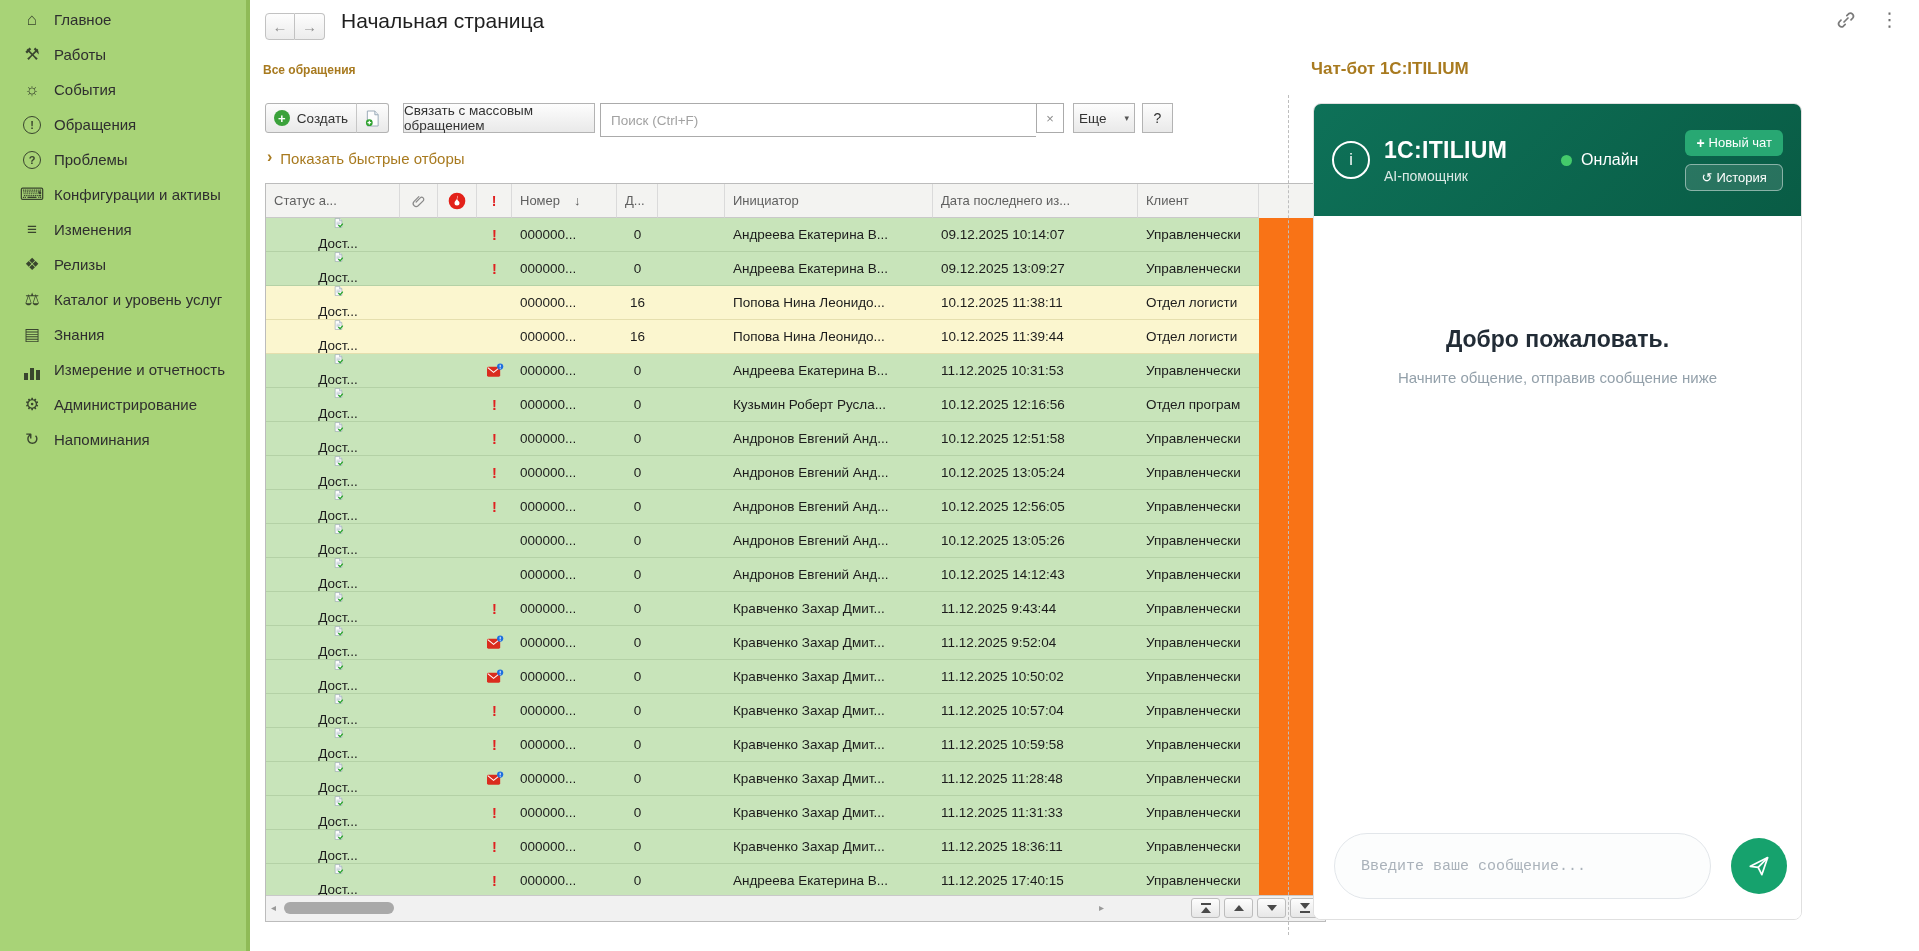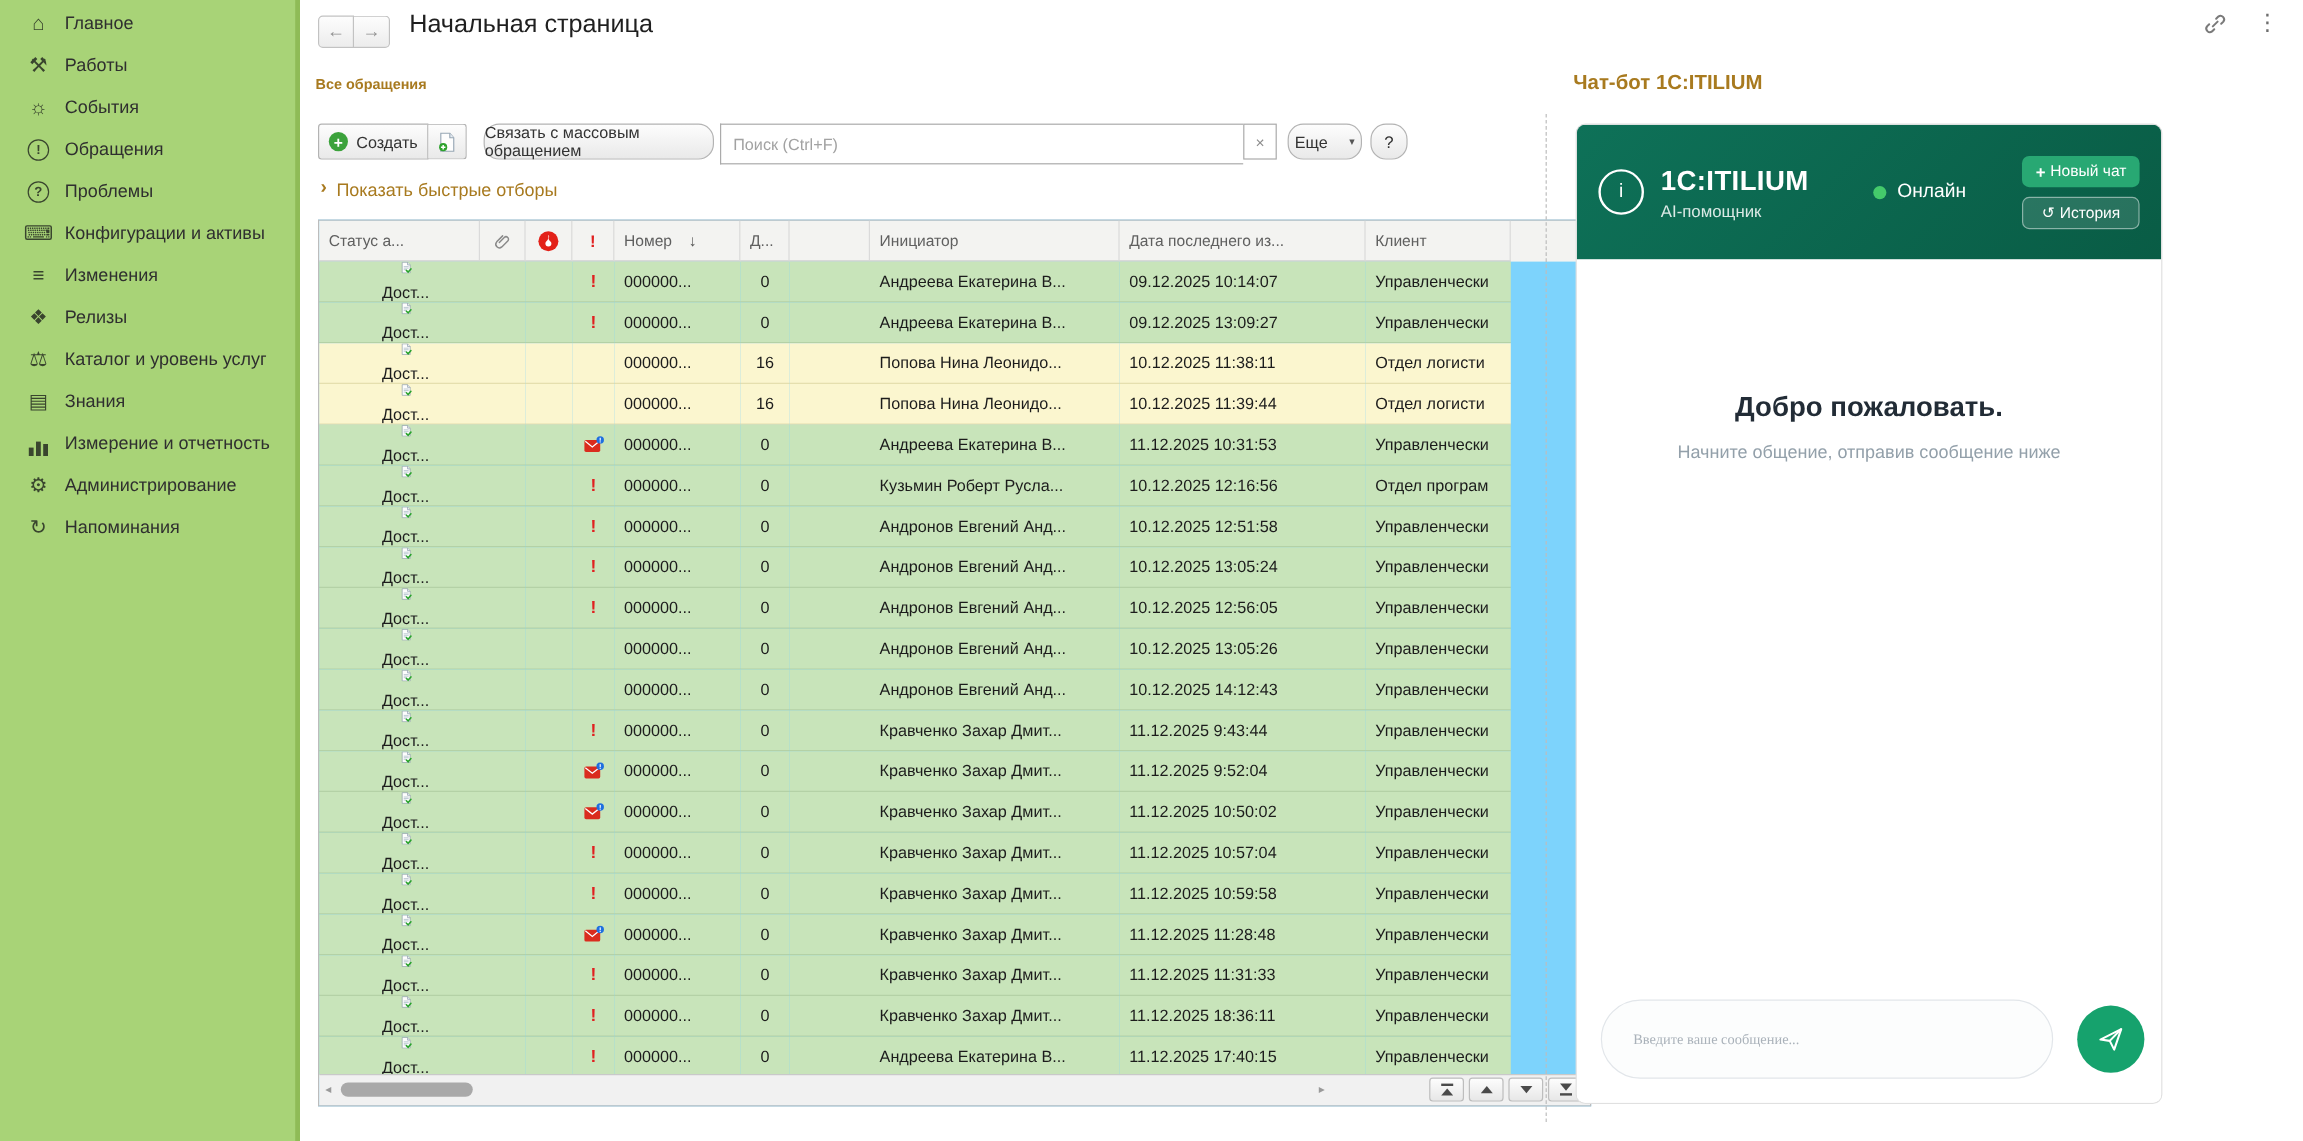--- a/index.html
+++ b/index.html
@@ -26,40 +26,40 @@
   .navbtnq.last{border-radius:0 4px 4px 0;border-left:none;}
   .page-title{position:absolute;left:341px;top:9px;font-size:21px;color:#1f1f1f;}
   .tr-icons{position:absolute;top:10px;left:1836px;display:flex;gap:24px;align-items:center;}
   .kebab{font-size:19px;color:#6e6e6e;line-height:20px;cursor:pointer;}
   
   .section-title{position:absolute;left:263px;top:63px;font-size:12px;font-weight:bold;color:#a87a1f;}
   .quick-filters{position:absolute;left:267px;top:149px;display:flex;align-items:center;gap:8px;color:#a87a1f;cursor:pointer;}
   .quick-filters .chev{font-size:16px;font-weight:bold;transform:translateY(-1px);}
   .quick-filters .qtext{font-size:15px;}
   
-  .btn{position:absolute;top:103px;height:30px;box-sizing:border-box;border:1px solid #b3b3b3;border-radius:13px;
+  .btn{position:absolute;top:103px;height:30px;box-sizing:border-box;border:1px solid #b3b3b3;border-radius:0;
        background:linear-gradient(#fdfdfd,#e9e9e9);display:flex;align-items:center;justify-content:center;
        font-size:13.5px;color:#333;cursor:pointer;}
   .btn-create{left:265px;width:92px;gap:7px;border-radius:3px 0 0 3px;}
   .plus-circle{width:16px;height:16px;border-radius:50%;background:#3ba23b;color:#fff;font-size:13px;font-weight:bold;
        display:flex;align-items:center;justify-content:center;line-height:1;}
   .btn-create-doc{left:356px;width:33px;border-left:1px solid #c6c6c6;border-radius:0 3px 3px 0;}
   .btn-link-mass{left:403px;width:192px;}
   .searchwrap{position:absolute;left:600px;top:103px;width:464px;height:30px;box-sizing:border-box;display:flex;}
   .searchwrap input{flex:1;height:28px;box-sizing:border-box;border:1px solid #ababab;border-right:none;padding:16px 10px;
        font-size:13.5px;font-family:"Liberation Sans",sans-serif;color:#333;outline:none;}
   .searchwrap input::placeholder{color:#a2a2a2;}
   .search-clear{width:28px;height:30px;box-sizing:border-box;border:1px solid #ababab;background:#fff;color:#8c8c8c;
        display:flex;align-items:center;justify-content:center;font-size:13px;cursor:pointer;}
   .btn-more{left:1073px;width:62px;gap:18px;}
   .btn-more .caret{font-size:9px;color:#555;}
   .btn-help{left:1142px;width:31px;font-size:14px;}
   
   .tablebox{position:absolute;left:265px;top:183px;width:1061px;height:739px;box-sizing:border-box;
-            border:1px solid #bcbcbc;background:#7dd3fc;}
+            border:1px solid #bcbcbc;background:#f97316;}
   .tgrid{display:grid;grid-template-columns:134px 38px 39px 35px 105px 41px 67px 208px 205px 121px;}
   .thead{height:34px;background:#f3f3f1;}
   .thead .hc{box-sizing:border-box;border-right:1px solid #dadada;border-bottom:1px solid #c9c9c9;height:34px;
        display:flex;align-items:center;font-size:13px;color:#5f5f5f;padding-left:8px;overflow:hidden;white-space:nowrap;}
   .thead .hc.center{justify-content:center;padding-left:0;}
   .thead .hc .sort{margin-left:14px;color:#555;font-size:13px;}
   .hc .hexcl{color:#e02020;font-weight:bold;font-size:14px;}
   .trow{height:34px;cursor:pointer;}
   .trow .c{box-sizing:border-box;height:34px;display:flex;align-items:center;font-size:13.5px;color:#1c1c1c;
        padding-left:8px;overflow:hidden;white-space:nowrap;border-bottom:1px solid rgba(90,120,80,0.18);}
@@ -103,22 +103,22 @@
         cursor:pointer;white-space:nowrap;}
   .chip.newchat{background:#28a873;justify-content:center;}
   .chip.history{background:rgba(255,255,255,.13);border:1px solid rgba(255,255,255,.45);justify-content:center;}
   .chip .pl{font-size:14px;font-weight:bold;}
   .chip .hist-ic{font-size:13px;}
   .welcome-title{position:absolute;left:0;width:100%;top:222px;text-align:center;font-size:23px;font-weight:bold;color:#222c36;}
   .welcome-sub{position:absolute;left:0;width:100%;top:265px;text-align:center;font-size:15px;color:#93a0aa;}
   .chat-inputzone{position:absolute;left:0;bottom:0;width:100%;height:100px;background:#fff;}
   .msg-pill{position:absolute;left:20px;top:14px;width:377px;height:66px;box-sizing:border-box;border:1.5px solid #e2e6ea;
             border-radius:33px;background:#fcfdfd;display:flex;align-items:center;}
-  .msg-pill input{border:none;outline:none;background:transparent;width:100%;padding:0 26px;font-size:12px;
-            font-family:Liberation Serif, serif;color:#333;}
+  .msg-pill input{border:none;outline:none;background:transparent;width:100%;padding:0 26px;font-size:15px;
+            font-family:Liberation Mono, monospace;color:#333;}
   .msg-pill input::placeholder{color:#aab2ba;}
   .send-btn{position:absolute;left:417px;top:19px;width:56px;height:56px;border-radius:50%;background:#16a26d;
             display:flex;align-items:center;justify-content:center;cursor:pointer;}
 </style>
 </head>
 <body>
 
 <div class="sidebar">
   <div class="snav">
       <div class="sitem">

